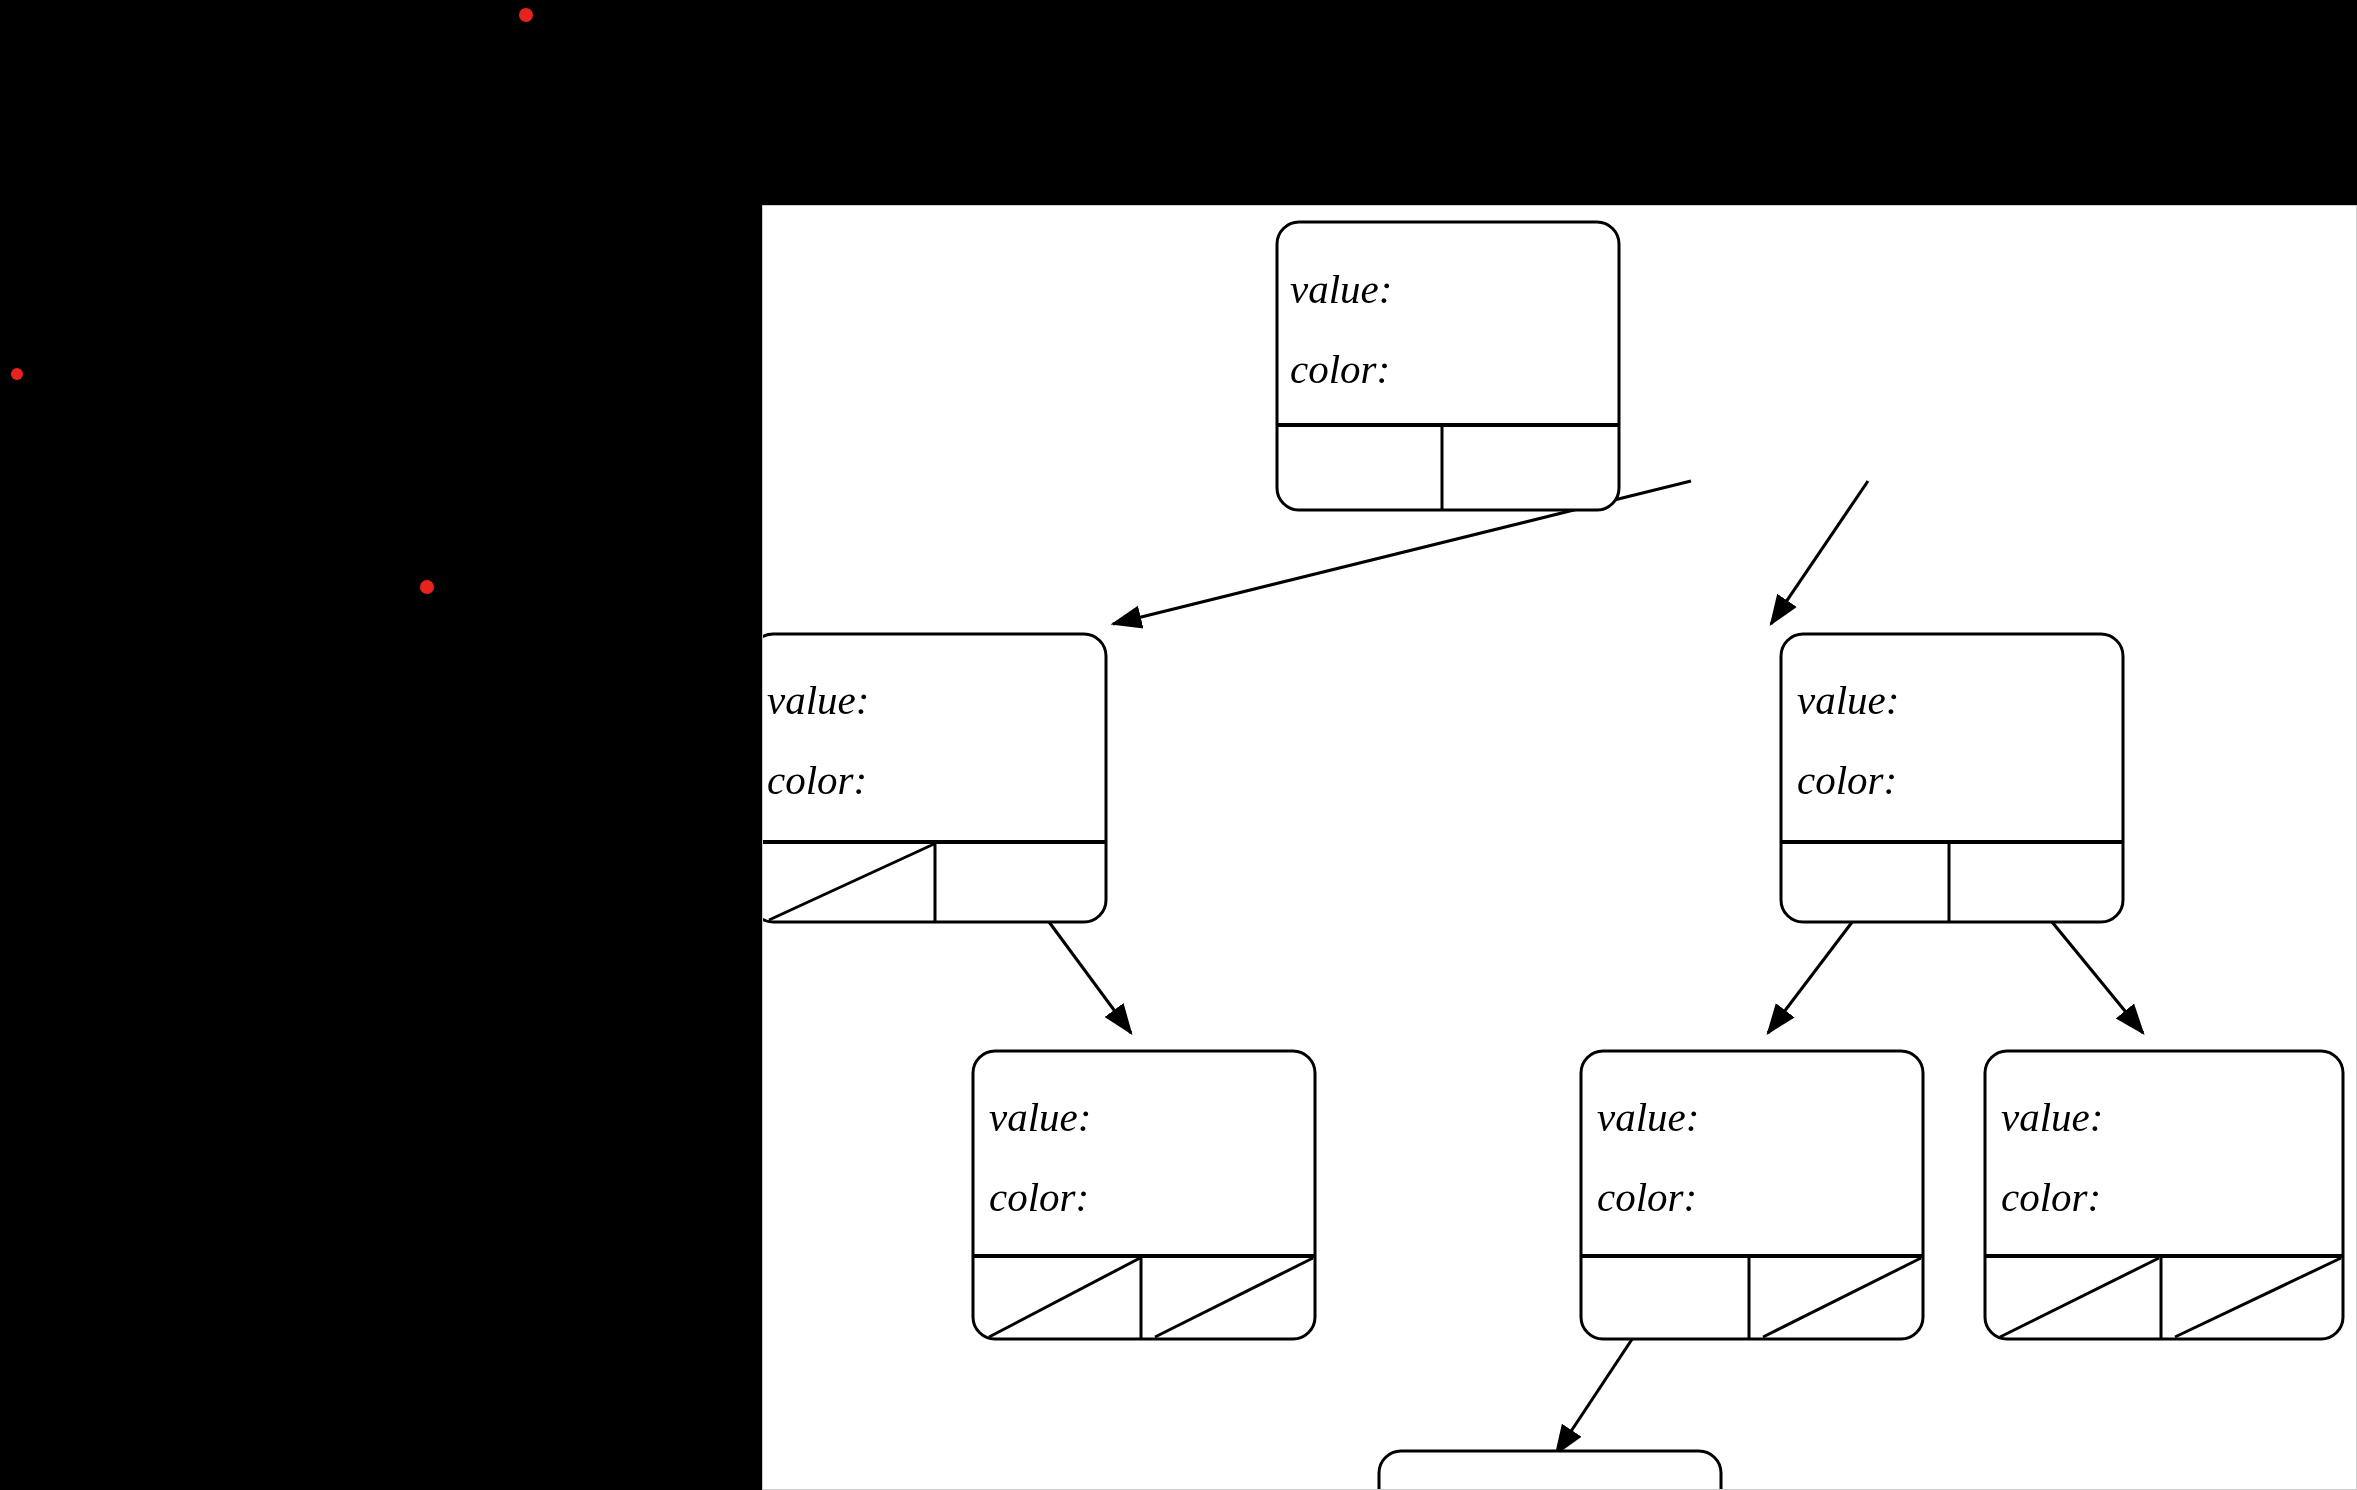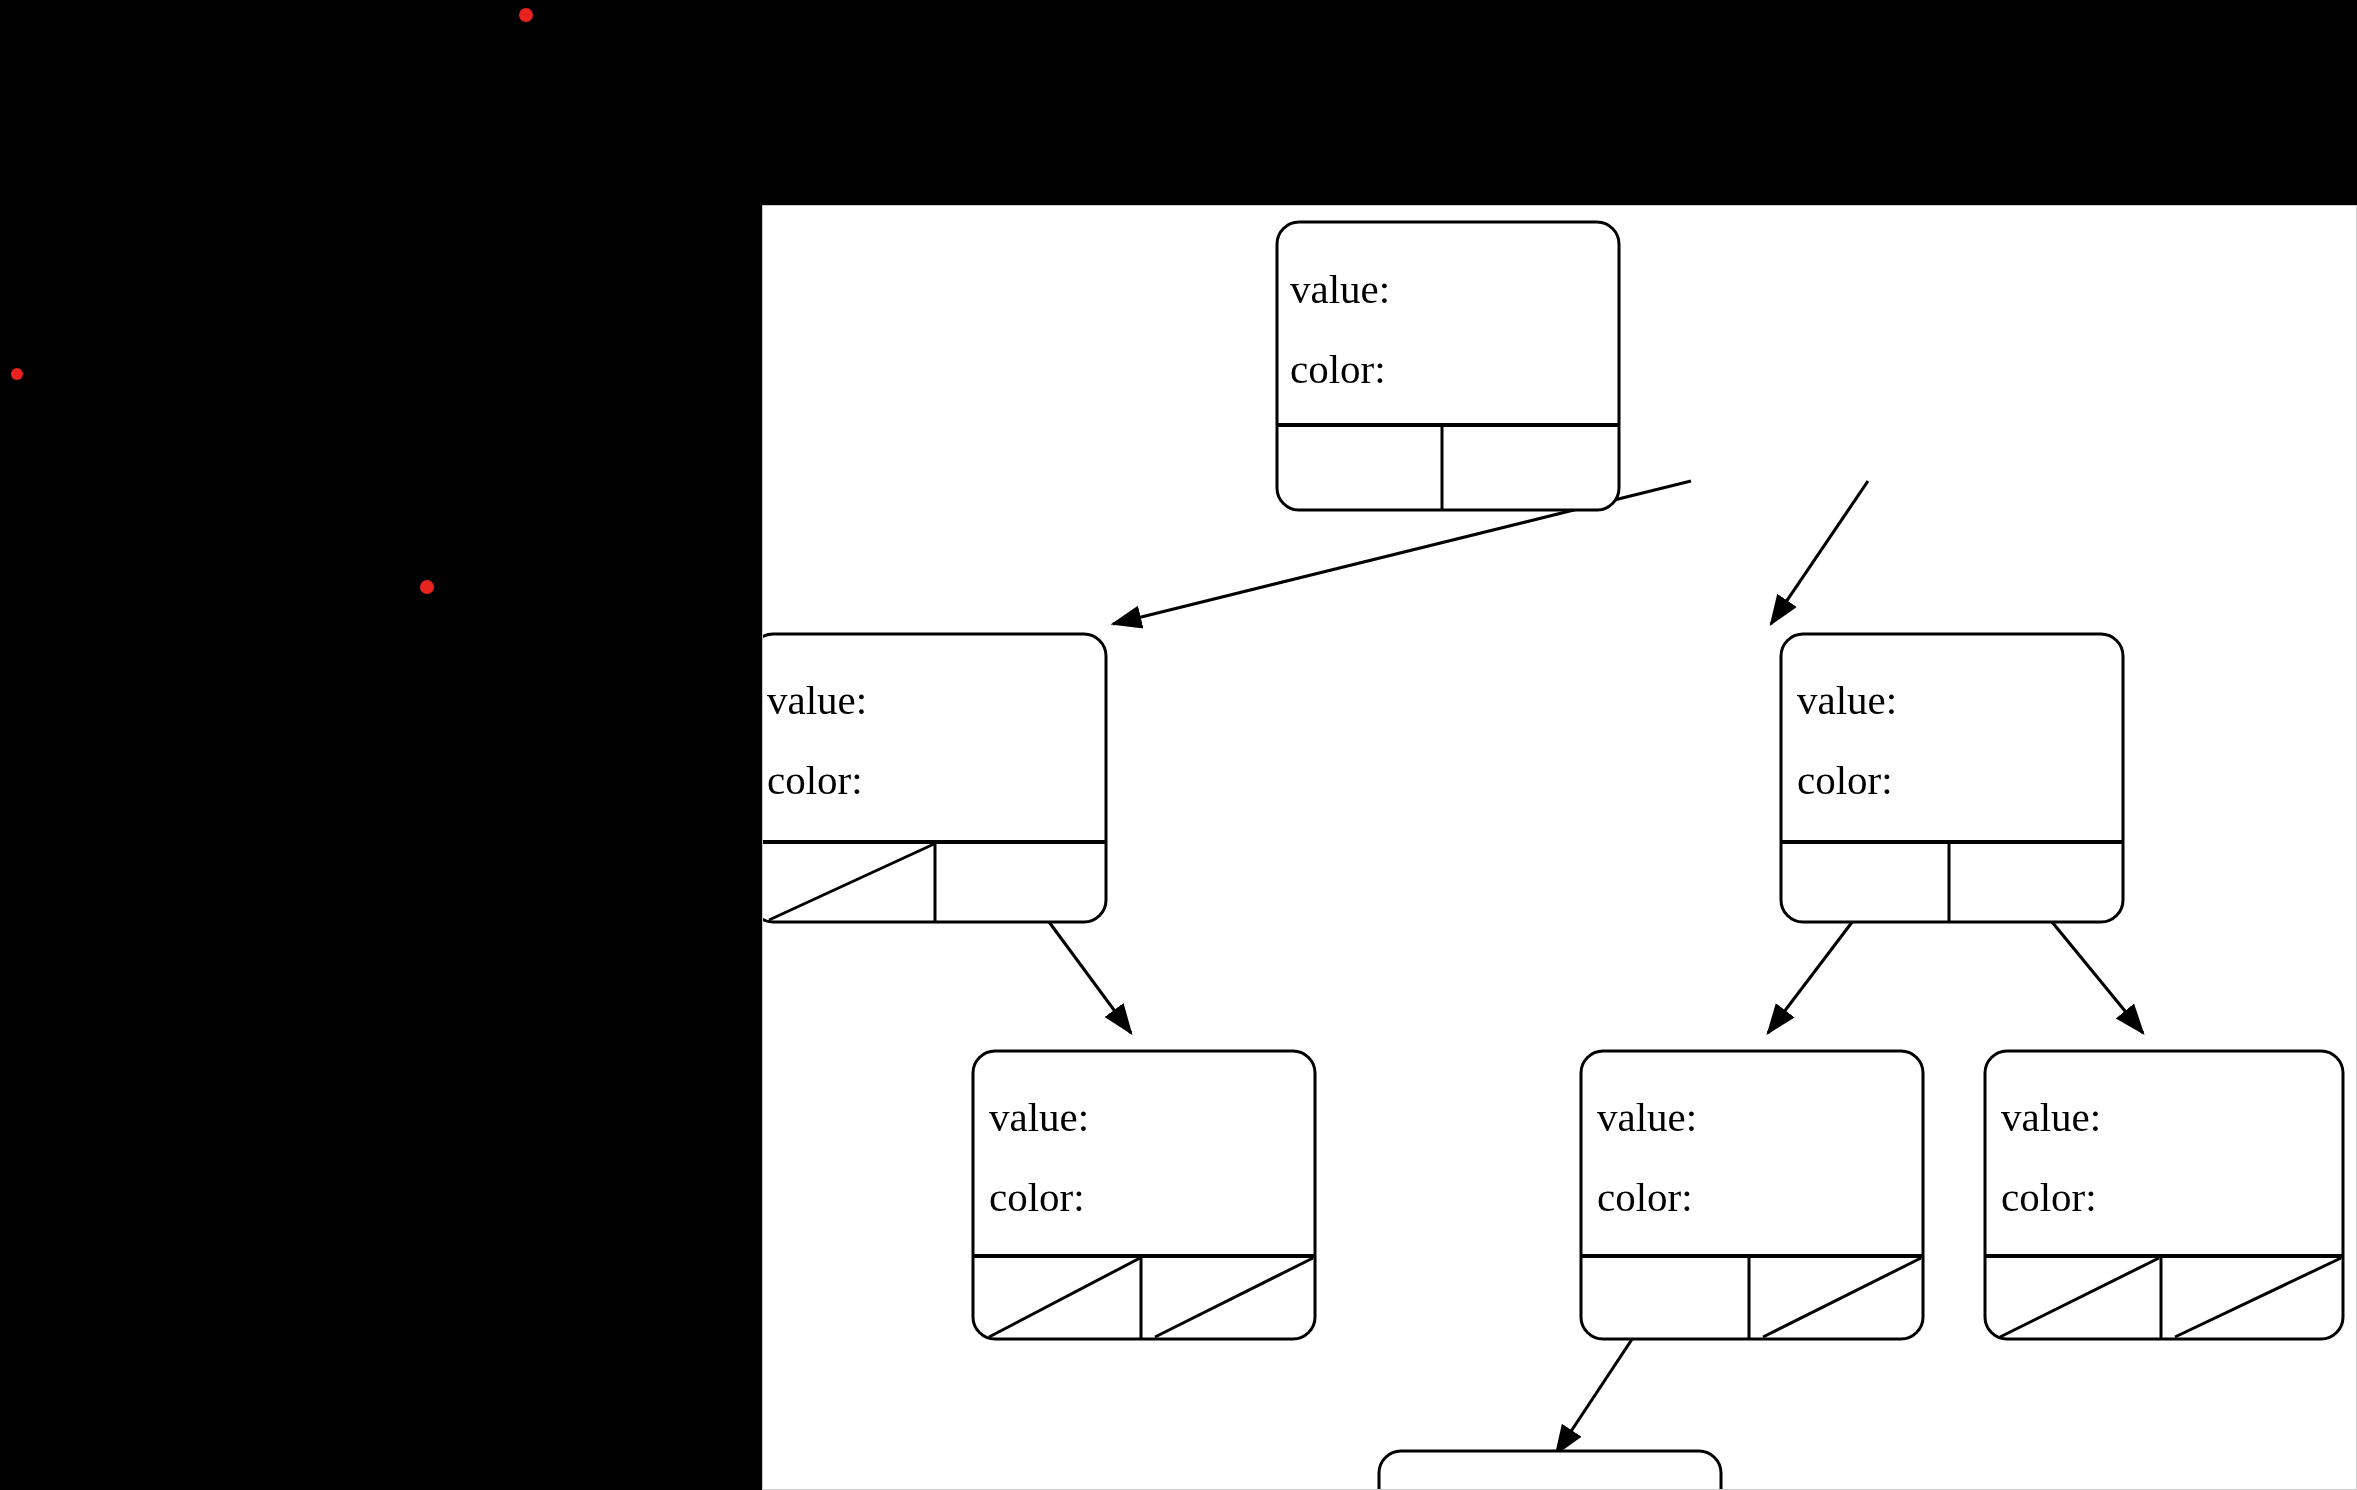--- a/index.html
+++ b/index.html
@@ -1,19 +1,19 @@
 <!DOCTYPE html>
 <html><head>
 <meta charset="utf-8">
 <style>
   html,body{margin:0;padding:0;background:#000;}
   body{width:2357px;height:1490px;overflow:hidden;position:relative;
        font-family:"Liberation Serif", serif;}
 
-  #root-canvas{position:absolute;left:0;top:0;width:2357px;height:1490px;background:#000;}
+  #root-canvas{position:absolute;left:0;top:0;width:2357px;height:1490px;background:#000;font-style:italic;}
 
   .red-dot{position:absolute;width:14px;height:14px;border-radius:50%;
            background:#e8231f;}
 
   #diagram-panel{position:absolute;background:#ffffff;
                  border:1px solid #cccccc;overflow:hidden;box-sizing:border-box;}
 
   #tree-svg{position:absolute;left:0;top:0;}
 
   .node-text{font-family:"Liberation Serif", serif;font-size:41px;fill:#000;}

